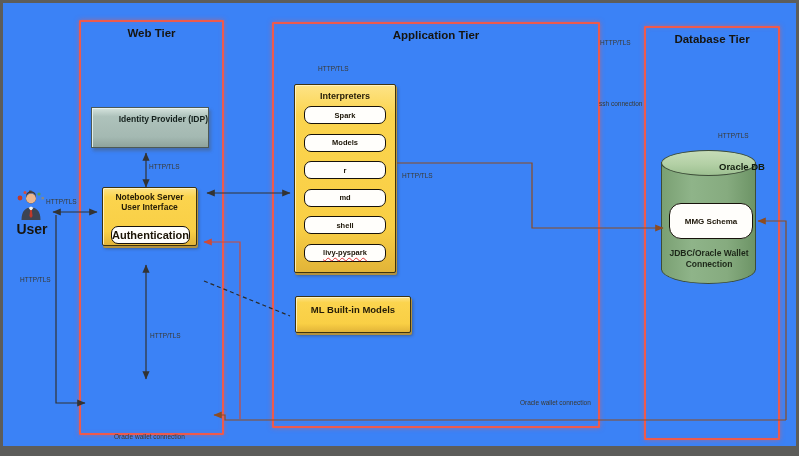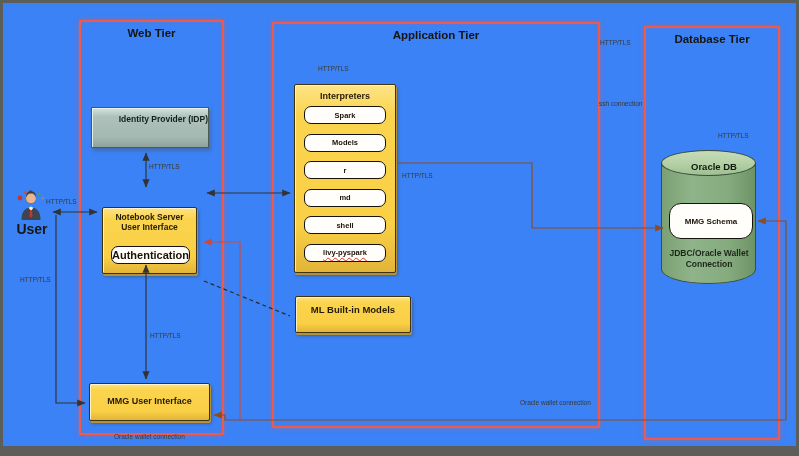--- a/index.html
+++ b/index.html
@@ -16,21 +16,21 @@
   .tier-app{left:269px;top:19px;width:324px;height:402px;}
   .tier-db{left:641px;top:15px;width:132px;height:410px;margin-top:8px;}
   .tier-title{position:absolute;top:5px;left:0;right:0;text-align:center;
               font-weight:bold;font-size:11.5px;color:#16140f;}
   
   .ybox{position:absolute;box-sizing:border-box;
     background:linear-gradient(180deg,#fde387 0%,#fbd44e 16%,#f9cf45 76%,#e2b438 100%);
     border:1px solid #3e330f;border-radius:2px;
     box-shadow:1px 2px 0 #b2913d, 2px 3px 3px rgba(60,50,30,.4), inset 1px 1px 0 rgba(255,246,205,.85);}
   .ybox .cap{display:block;text-align:center;font-weight:bold;color:#241c08;}
-  .nb{left:99px;top:204px;width:95px;height:67px;}
+  .nb{left:99px;top:184px;width:95px;height:59px;}
   .nb .cap{font-size:8.5px;line-height:1.15;padding:5px 4px 0;}
   .mmgui{left:86px;top:380px;width:121px;height:38px;}
   .mmgui .cap{font-size:9px;padding-top:12px;}
   .interp{left:291px;top:81px;width:102px;height:189px;}
   .interp .cap{font-size:9px;padding-top:6px;}
   .ml{left:292px;top:293px;width:116px;height:37px;}
   .ml .cap{font-size:9.5px;padding-top:7px;}
   
   .wbox{box-sizing:border-box;background:#fffefb;border:1.3px solid #17120a;border-radius:7px;
         display:flex;align-items:center;justify-content:center;
@@ -47,21 +47,21 @@
              padding-top:7px;color:#14201c;}
   
   .cyl-body{position:absolute;left:658px;top:159px;width:95px;height:122px;box-sizing:border-box;
     background:linear-gradient(90deg,#7aa073 0%,#8fb489 32%,#86ab7f 70%,#6d9466 100%);
     border:1px solid #3d4d39;border-top:none;
     border-radius:0 0 48px 48px / 0 0 15px 15px;}
   .cyl-top{position:absolute;left:658px;top:147px;width:95px;height:26px;box-sizing:border-box;
     background:linear-gradient(180deg,#c6dcb8 0%,#b3d0a5 55%,#9dc091 100%);
     border:1px solid #3d4d39;border-radius:50%;}
   .dbname{position:absolute;left:658px;top:158px;width:106px;text-align:center;
-          font-weight:bold;font-size:9.5px;color:#101a0d;}
+          font-weight:bold;font-size:9.5px;color:#101a0d;padding-left:28px;}
   .schema{position:absolute;left:666px;top:200px;width:84px;height:36px;font-size:8px;border-radius:12px;}
   .jdbc{position:absolute;left:660px;top:245px;width:92px;text-align:center;
         font-weight:bold;font-size:8.5px;line-height:1.25;color:#1c2618;}
   
   .lbl{position:absolute;font-size:6.5px;color:#3a382f;white-space:nowrap;}
   
   .user-svg{position:absolute;left:13px;top:186px;width:30px;height:31px;}
   .user-cap{position:absolute;left:5px;top:218px;width:48px;text-align:center;
             font-weight:bold;font-size:14px;color:#17150f;}
   .wires{position:absolute;left:0;top:0;pointer-events:none;}
@@ -100,23 +100,20 @@
     <span class="cap">Identity Provider (IDP)</span>
   </div>
 
   <div class="ybox nb">
     <span class="cap">Notebook Server User Interface</span>
     <div class="wbox auth">
       <span>Authentication</span>
     </div>
   </div>
 
-  <div class="ybox mmgui">
-    <span class="cap">MMG User Interface</span>
-  </div>
 
   <div class="ybox interp">
     <span class="cap">Interpreters</span>
     <div class="interp-items">
       <div class="wbox">
           <span>Spark</span>
         </div>
       <div class="wbox">
           <span>Models</span>
         </div>

